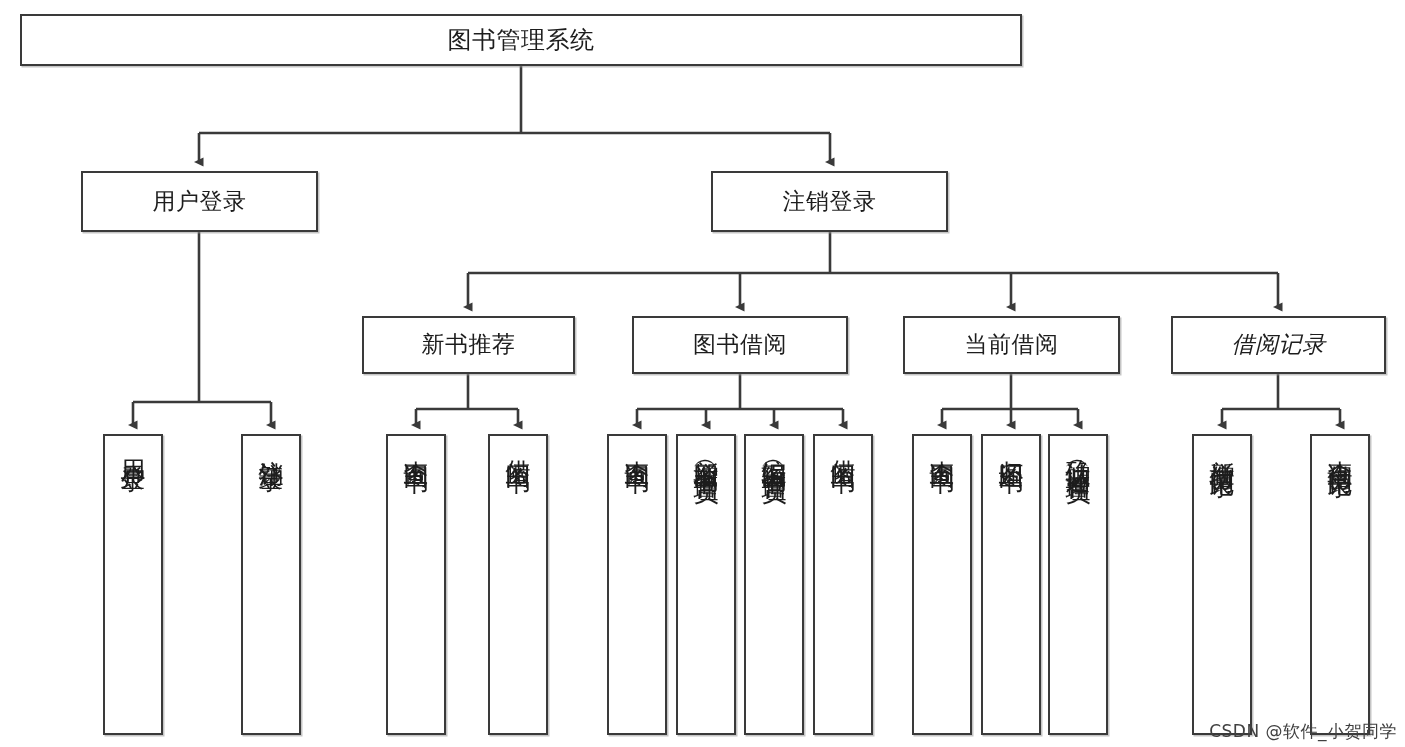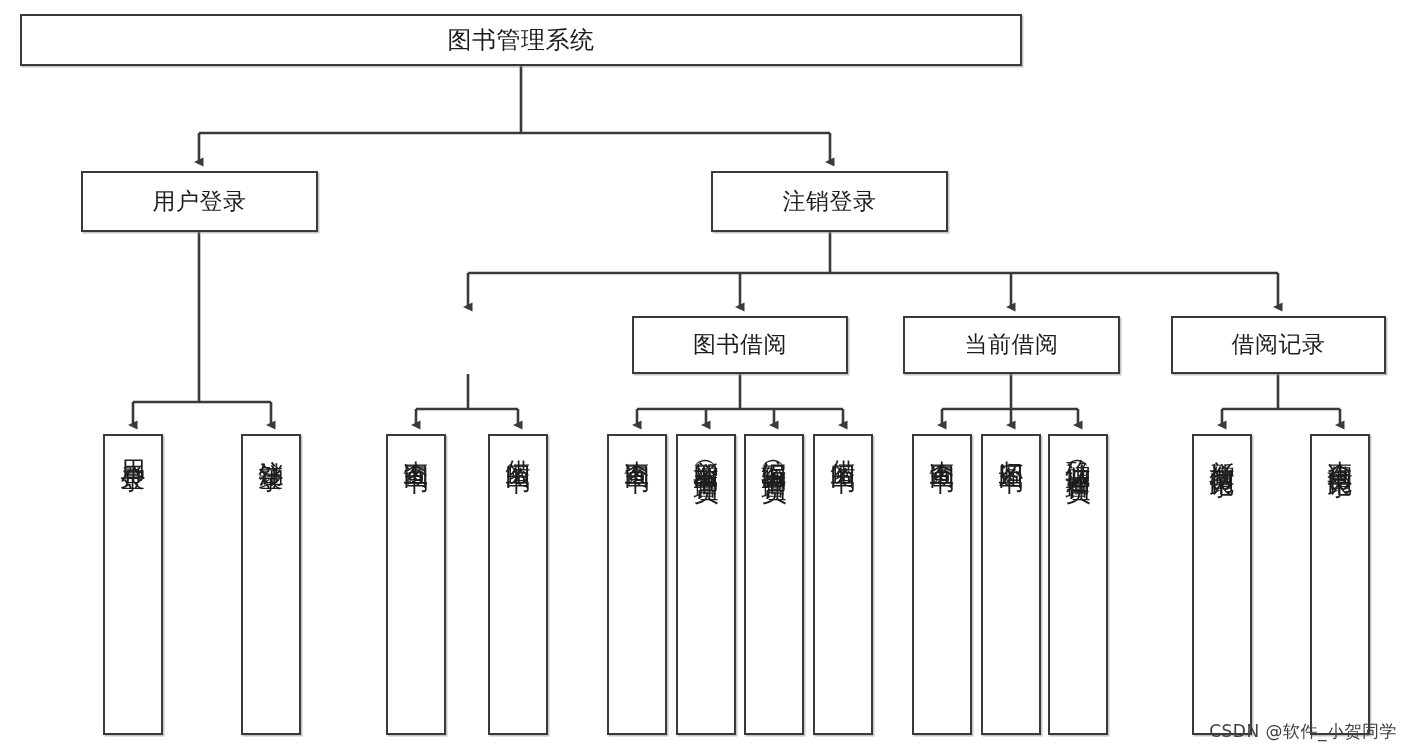--- a/index.html
+++ b/index.html
@@ -135,27 +135,30 @@
     <span class="label">图书管理系统</span>
   </div>
 
   <div class="node horiz" style="left:81px; top:171px; width:237px; height:61px;">
     <span class="label">用户登录</span>
   </div>
   <div class="node horiz" style="left:711px; top:171px; width:237px; height:61px;">
     <span class="label">注销登录</span>
   </div>
 
+  <div class="node horiz" style="left:362px; top:316px; width:213px; height:58px;">
+    <span class="label">新书推荐</span>
+  </div>
   <div class="node horiz" style="left:903px; top:316px; width:217px; height:58px;">
     <span class="label">当前借阅</span>
   </div>
   <div class="node horiz" style="left:632px; top:316px; width:216px; height:58px;">
     <span class="label">图书借阅</span>
   </div>
-  <div class="node horiz" style="left:1171px; top:316px; width:215px; height:58px;">
+  <div class="node horiz" style="left:1171px; top:316px; width:215px; height:58px;font-style:italic;">
     <span class="label">借阅记录</span>
   </div>
 
   <div class="node vert" style="left:103px; top:434px; width:60px; height:301px;">
     <span class="label">用户登录</span>
   </div>
   <div class="node vert" style="left:241px; top:434px; width:60px; height:301px;">
     <span class="label">注销登录</span>
   </div>
 

